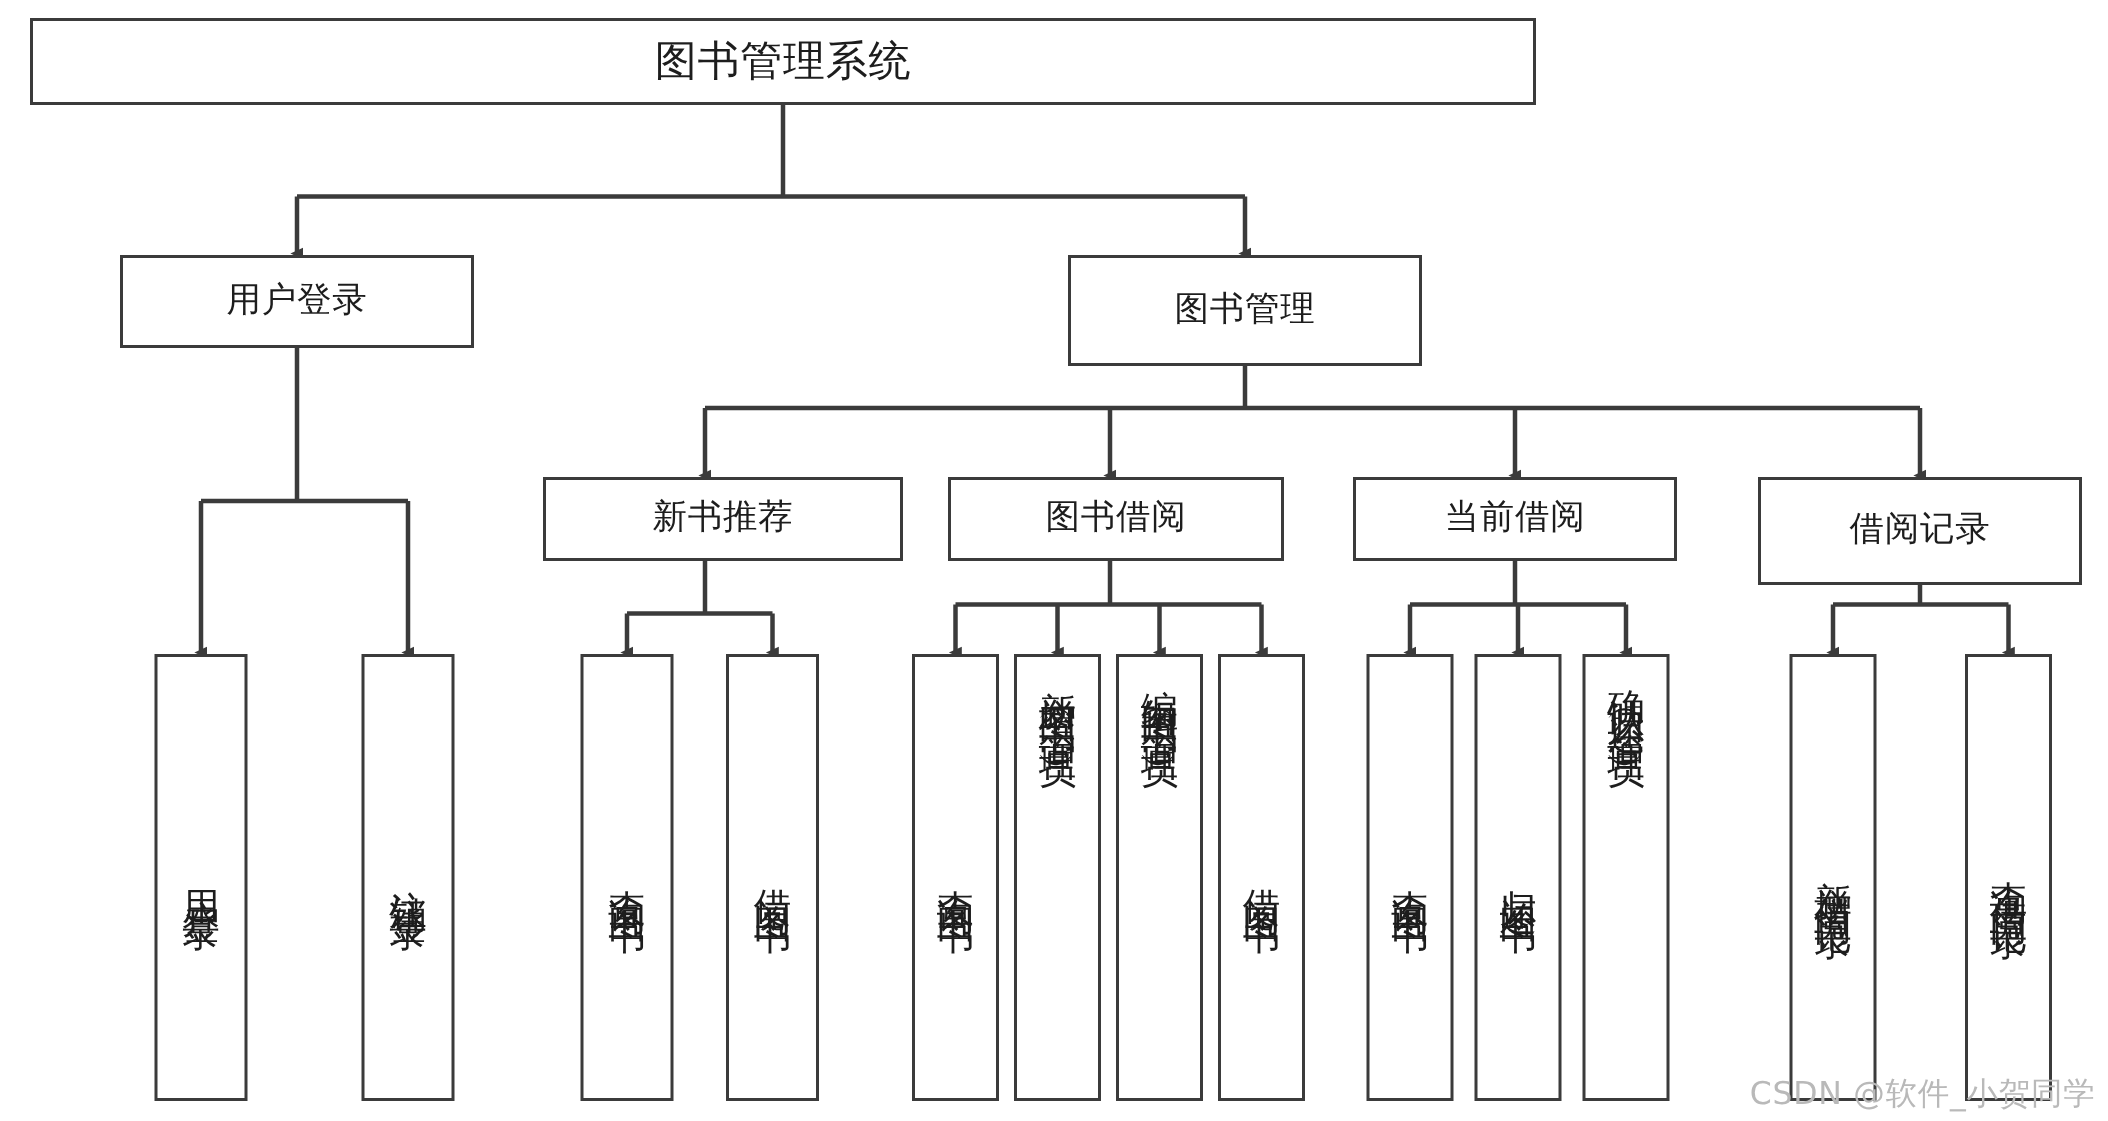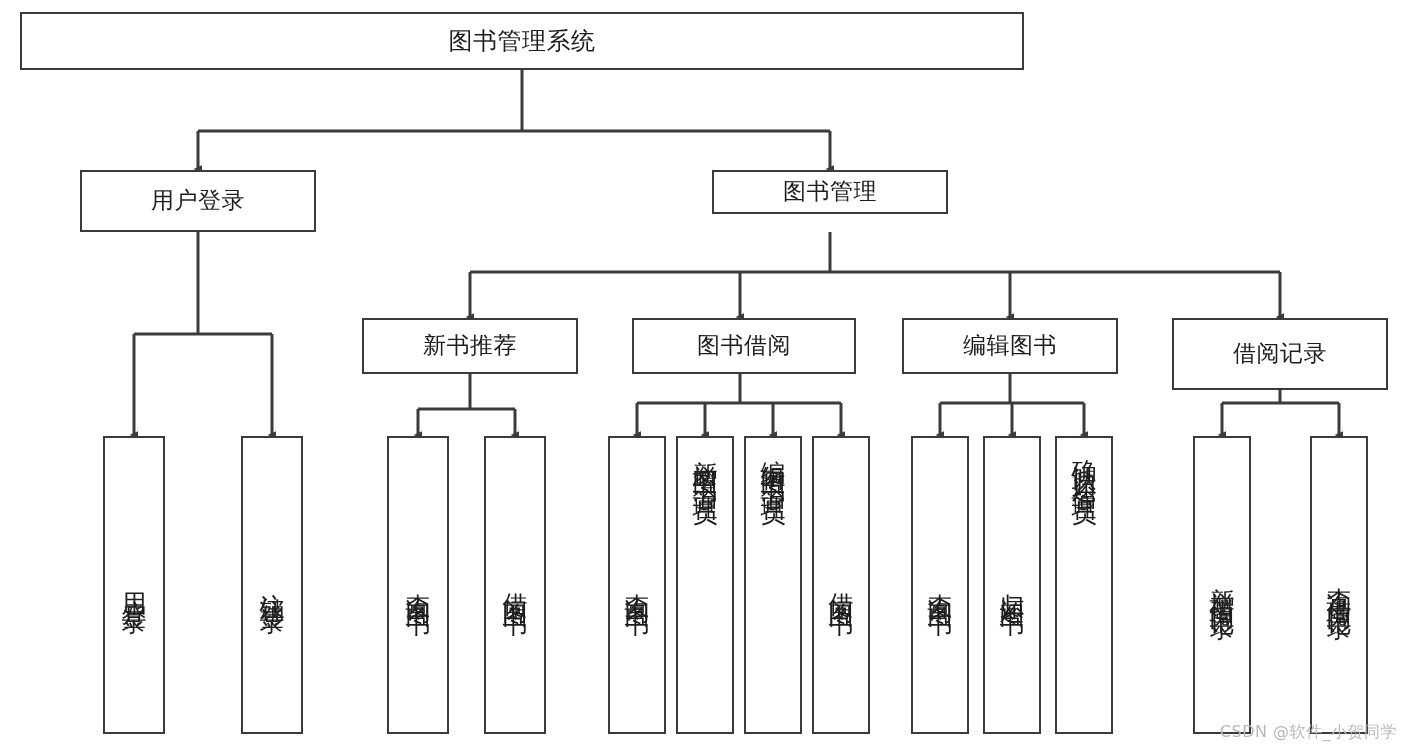--- a/index.html
+++ b/index.html
@@ -43,21 +43,21 @@
     text-align: center;
     line-height: 1.12;
     white-space: nowrap;
     letter-spacing: 0.5px;
   }
   
   .node.horizontal .label {
     font-size: 23px;
   }
   .node.root .label {
-    font-size: 24px;
+    font-size: 28px;
   }
   
   .node.vertical {
     align-items: flex-start;
     justify-content: center;
     padding-top: 2px;
   }
   .node.vertical .label {
     writing-mode: vertical-rl;
     text-orientation: upright;
@@ -68,21 +68,21 @@
     display: block;
   }
   .node.vertical.centered {
     align-items: center;
     padding-top: 0;
   }
   .watermark {
     position: absolute;
     right: 8px;
     bottom: 4px;
-    font-size: 16px;
+    font-size: 21px;
     color: #b9b9b9;
     letter-spacing: 0.5px;
     user-select: none;
     white-space: nowrap;
   }
 </style>
 </head>
 <body>
 
 <div id="diagram-root">
@@ -128,31 +128,31 @@
         <line x1="1339" y1="403" x2="1339" y2="435" stroke="#3b3b3b" stroke-width="3" marker-end="url(#arrowhead)"></line>
       </g>
   </svg>
   <div id="node-layer">
       <div class="node horizontal root" style="left: 20px; top: 12px; width: 1004px; height: 58px;">
         <span class="label">图书管理系统</span>
       </div>
       <div class="node horizontal" style="left: 80px; top: 170px; width: 236px; height: 62px;">
         <span class="label">用户登录</span>
       </div>
-      <div class="node horizontal" style="left: 712px; top: 170px; width: 236px; height: 44px;">
+      <div class="node horizontal" style="left: 712px; top: 170px; width: 236px; height: 74px;">
         <span class="label">图书管理</span>
       </div>
-      <div class="node horizontal" style="left: 362px; top: 318px; width: 216px; height: 56px;">
+      <div class="node horizontal" style="left: 362px; top: 318px; width: 240px; height: 56px;">
         <span class="label">新书推荐</span>
       </div>
       <div class="node horizontal" style="left: 632px; top: 318px; width: 224px; height: 56px;">
         <span class="label">图书借阅</span>
       </div>
       <div class="node horizontal" style="left: 902px; top: 318px; width: 216px; height: 56px;">
-        <span class="label">编辑图书</span>
+        <span class="label">当前借阅</span>
       </div>
       <div class="node horizontal" style="left: 1172px; top: 318px; width: 216px; height: 72px;">
         <span class="label">借阅记录</span>
       </div>
       <div class="node vertical centered" style="left: 103px; top: 436px; width: 62px; height: 298px;">
         <span class="label">用户登录</span>
       </div>
       <div class="node vertical centered" style="left: 241px; top: 436px; width: 62px; height: 298px;">
         <span class="label">注销登录</span>
       </div>

